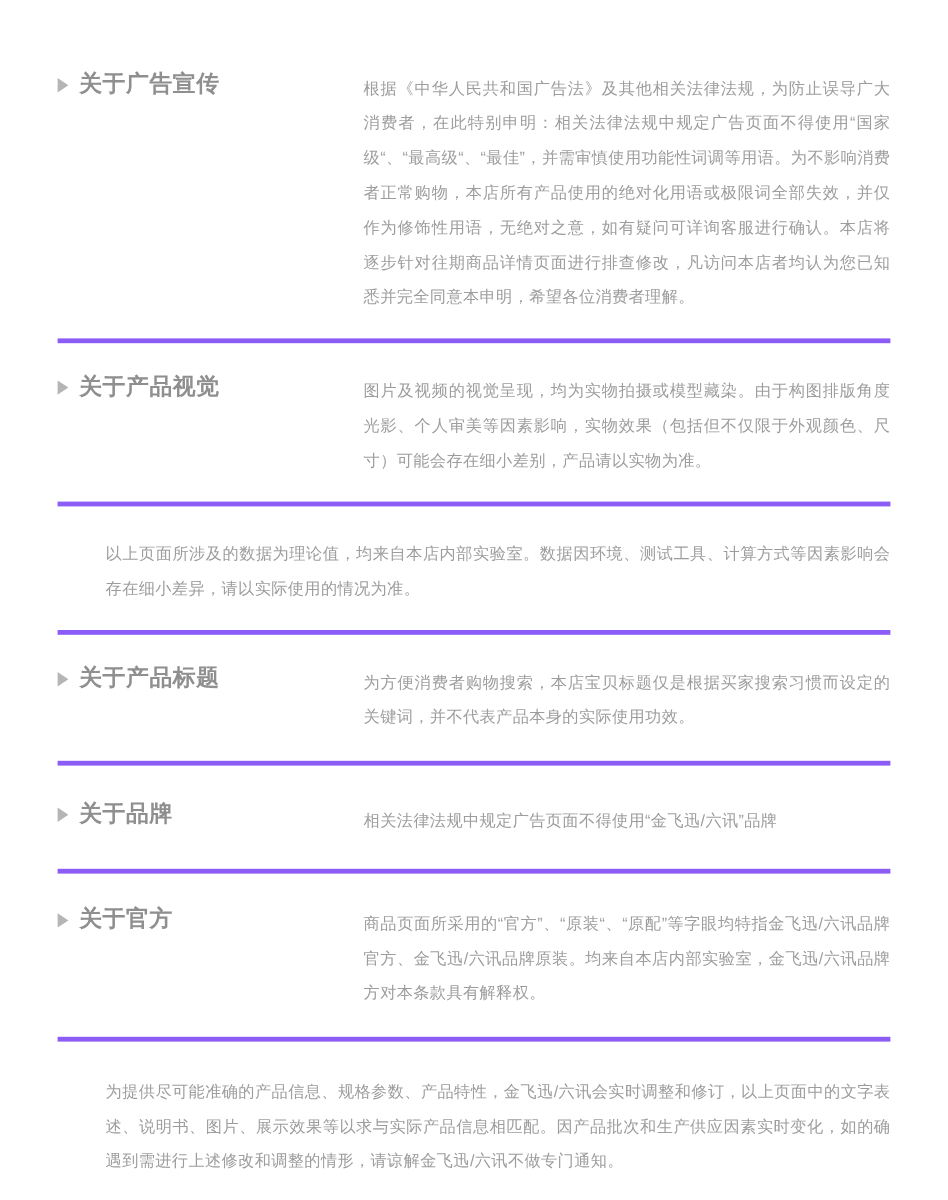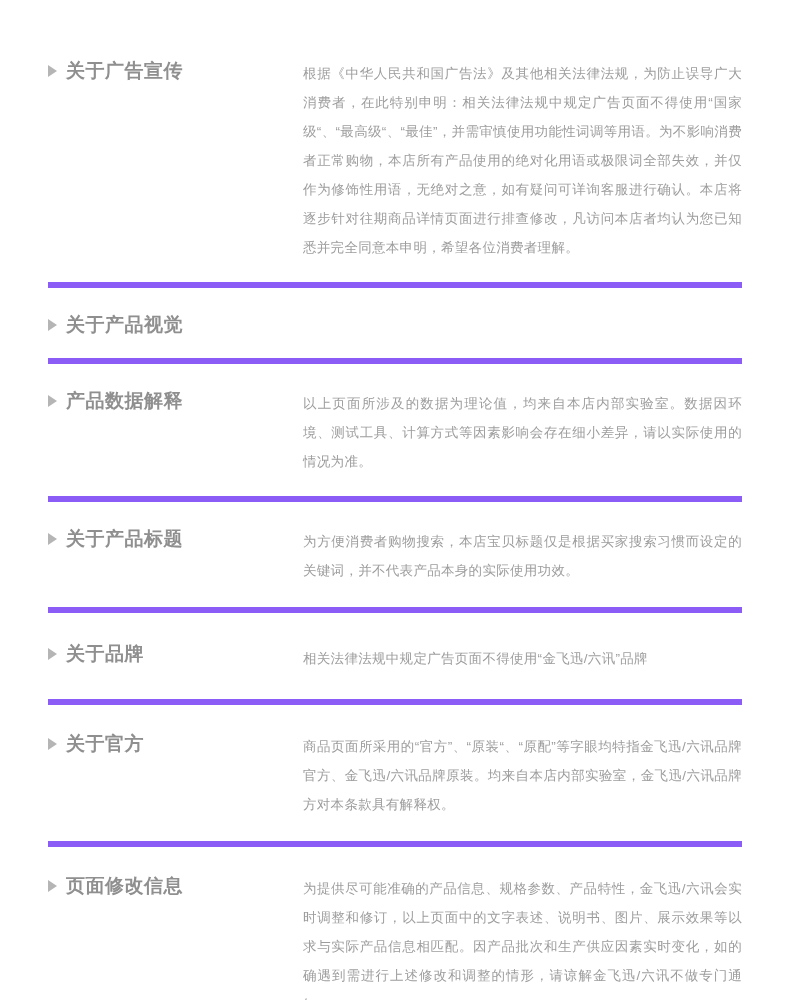--- a/index.html
+++ b/index.html
@@ -21,21 +21,21 @@
     background: #ffffff;
     box-sizing: border-box;
   }
   .sections {
     padding: 30px 48px 0 48px;
     box-sizing: border-box;
   }
   .section {
     display: flex;
     align-items: flex-start;
-    border-bottom: 6px solid #8b5cf6;
+    border-bottom: 4px solid #8b5cf6;
     padding: 22px 0 22px 0;
   }
   .section.last {
     border-bottom: none;
   }
   .section-head {
     width: 215px;
     flex: 0 0 215px;
     display: flex;
     align-items: flex-start;
@@ -92,27 +92,24 @@
         <span class="section-title">关于广告宣传</span>
       </div>
       <div class="section-body">根据《中华人民共和国广告法》及其他相关法律法规，为防止误导广大消费者，在此特别申明：相关法律法规中规定广告页面不得使用“国家级“、“最高级“、“最佳”，并需审慎使用功能性词调等用语。为不影响消费者正常购物，本店所有产品使用的绝对化用语或极限词全部失效，并仅作为修饰性用语，无绝对之意，如有疑问可详询客服进行确认。本店将逐步针对往期商品详情页面进行排查修改，凡访问本店者均认为您已知悉并完全同意本申明，希望各位消费者理解。</div>
     </div>
 
     <div class="section s1">
       <div class="section-head">
         <span class="tri-icon"></span>
         <span class="section-title">关于产品视觉</span>
       </div>
+      <div class="section-body">图片及视频的视觉呈现，均为实物拍摄或模型藏染。由于构图排版角度光影、个人审美等因素影响，实物效果（包括但不仅限于外观颜色、尺寸）可能会存在细小差别，产品请以实物为准。</div>
     </div>
 
     <div class="section s2">
-      <div class="section-head">
-        <span class="tri-icon"></span>
-        <span class="section-title">产品数据解释</span>
-      </div>
       <div class="section-body">以上页面所涉及的数据为理论值，均来自本店内部实验室。数据因环境、测试工具、计算方式等因素影响会存在细小差异，请以实际使用的情况为准。</div>
     </div>
 
     <div class="section s3">
       <div class="section-head">
         <span class="tri-icon"></span>
         <span class="section-title">关于产品标题</span>
       </div>
       <div class="section-body">为方便消费者购物搜索，本店宝贝标题仅是根据买家搜索习惯而设定的关键词，并不代表产品本身的实际使用功效。</div>
     </div>
@@ -127,21 +124,17 @@
 
     <div class="section s5">
       <div class="section-head">
         <span class="tri-icon"></span>
         <span class="section-title">关于官方</span>
       </div>
       <div class="section-body">商品页面所采用的“官方”、“原装“、“原配”等字眼均特指金飞迅/六讯品牌官方、金飞迅/六讯品牌原装。均来自本店内部实验室，金飞迅/六讯品牌方对本条款具有解释权。</div>
     </div>
 
     <div class="section s6 last">
-      <div class="section-head">
-        <span class="tri-icon"></span>
-        <span class="section-title">页面修改信息</span>
-      </div>
       <div class="section-body">为提供尽可能准确的产品信息、规格参数、产品特性，金飞迅/六讯会实时调整和修订，以上页面中的文字表述、说明书、图片、展示效果等以求与实际产品信息相匹配。因产品批次和生产供应因素实时变化，如的确遇到需进行上述修改和调整的情形，请谅解金飞迅/六讯不做专门通知。</div>
     </div>
 
   </div>
 </div>
 
 </body></html>

